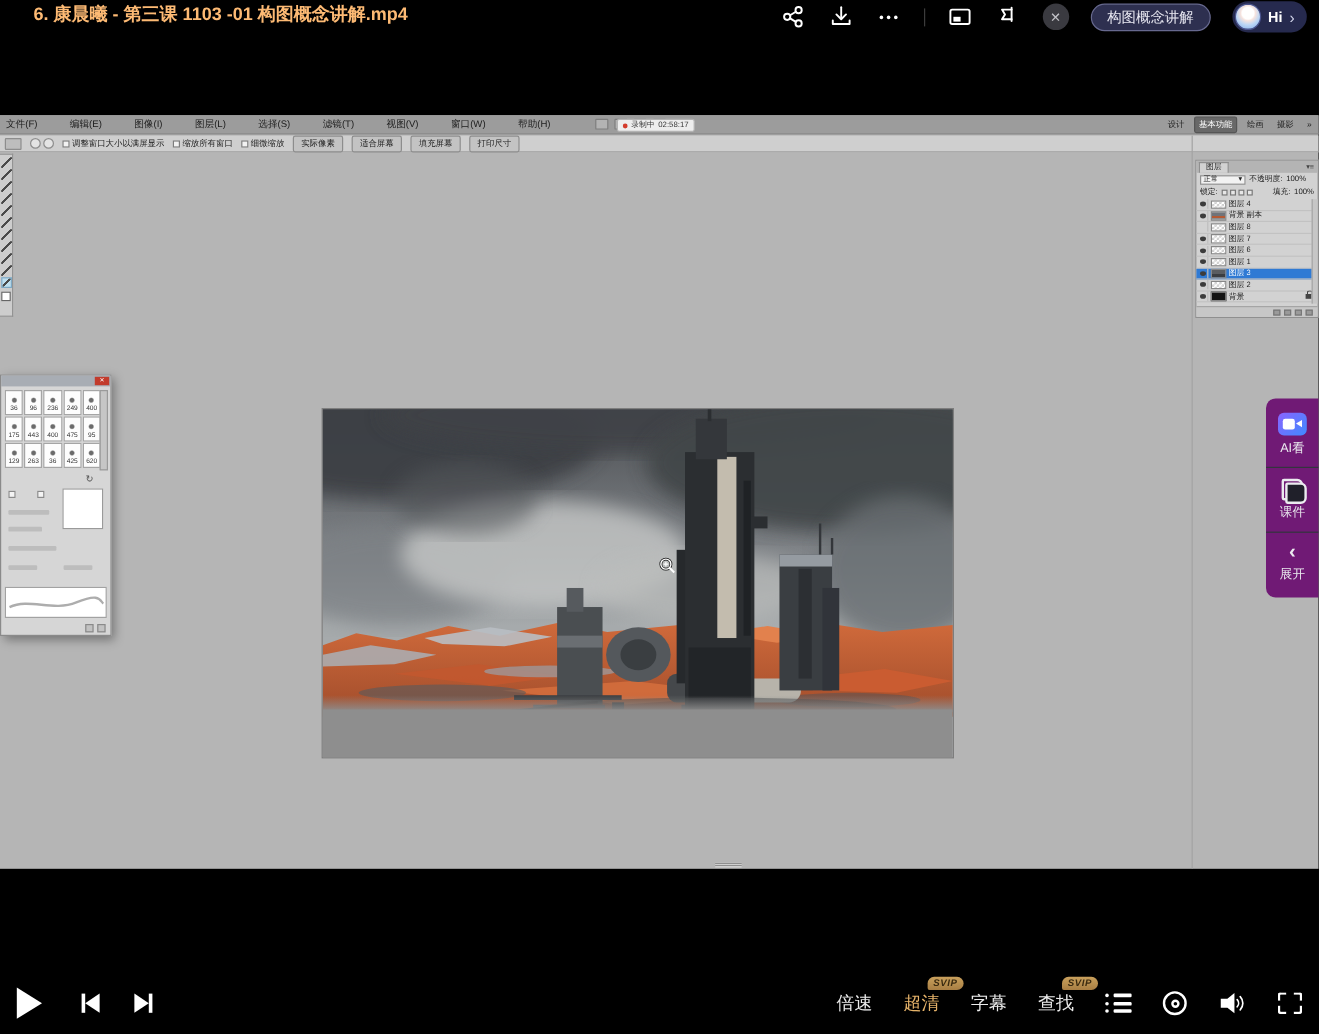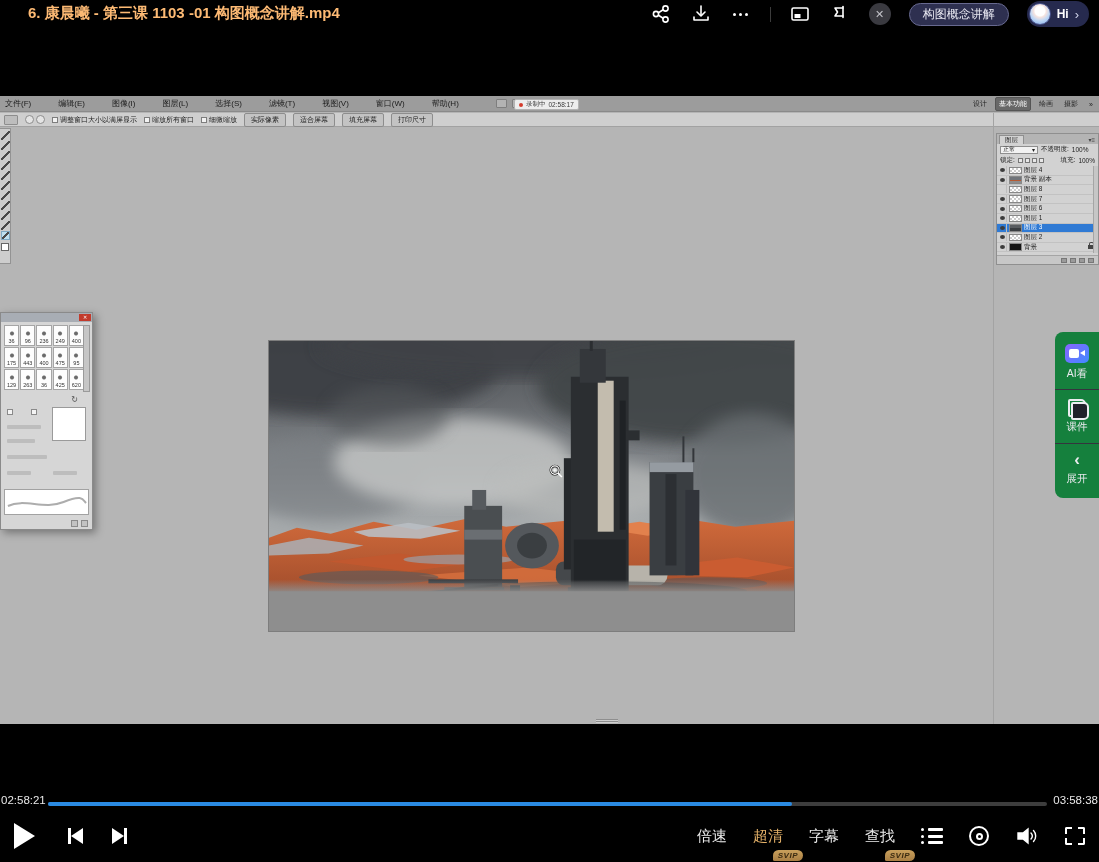--- a/index.html
+++ b/index.html
@@ -97,21 +97,21 @@
   .l-thumb.t-dark { background:linear-gradient(180deg,#5a5d61 0 50%,#3a3d41 50%); }
   .l-thumb.t-black { background:#141414; }
   .l-name { white-space:nowrap; overflow:hidden; }
   .lock-glyph { margin-left:auto; width:5px; height:4px; background:#444; position:relative; display:none; flex:none; }
   .lock-glyph::before { content:""; position:absolute; left:0.5px; top:-3px; width:3px; height:3px; border:1px solid #444; border-bottom:none; border-radius:2px 2px 0 0; }
   .lp-scroll { position:absolute; right:0; top:32px; width:5px; height:87px; background:#c6c6c6; border-left:1px solid #a5a5a5; }
   .lp-foot { position:absolute; left:0; bottom:0; width:100%; height:9px; background:#c7c7c7; border-top:1px solid #a5a5a5; display:flex; align-items:center; justify-content:flex-end; gap:3px; padding-right:4px; }
   .lp-foot i { width:6px; height:5px; background:#9a9a9a; border:1px solid #777; }
 
   
-  .side-rail { position:absolute; left:1055px; top:236px; width:44px; height:166px; background:#15803d; border-radius:8px 0 0 8px; display:flex; flex-direction:column; align-items:center; justify-content:space-around; padding:8px 0; }
+  .side-rail { position:absolute; left:1055px; top:236px; width:44px; height:166px; background:#701a75; border-radius:8px 0 0 8px; display:flex; flex-direction:column; align-items:center; justify-content:space-around; padding:8px 0; }
   .rail-item { display:flex; flex-direction:column; align-items:center; gap:4px; cursor:pointer; width:100%; }
   .rail-item + .rail-item { border-top:1px solid #34343e; padding-top:8px; }
   .rail-label { color:#e9e9ee; font-size:10.5px; white-space:nowrap; }
   .ai-icon { width:24px; height:19px; border-radius:5px; background:linear-gradient(135deg,#8a63ff,#3f8bff); position:relative; }
   .ai-icon::before { content:""; position:absolute; left:4px; top:5px; width:10px; height:9px; background:#fff; border-radius:2px; }
   .ai-icon::after { content:""; position:absolute; left:15px; top:6px; border-top:3.5px solid transparent; border-bottom:3.5px solid transparent; border-right:5px solid #fff; }
   .book-icon { width:20px; height:18px; position:relative; }
   .book-icon::before { content:""; position:absolute; left:1px; top:1px; width:14px; height:14px; border:2px solid #ececf0; border-radius:2px 5px 5px 2px; }
   .book-icon::after { content:""; position:absolute; left:4px; top:4px; width:14px; height:14px; border:2px solid #ececf0; border-radius:2px 5px 5px 2px; background:#20202a; }
   .rail-chev { color:#ececf0; font-size:17px; font-weight:bold; line-height:16px; }
@@ -133,21 +133,21 @@
   .skip { position:absolute; top:18px; display:flex; align-items:center; cursor:pointer; }
   .skip .bar { width:3px; height:16px; background:#fff; }
   .skip .tri-l { width:0; height:0; border-top:8px solid transparent; border-bottom:8px solid transparent; border-right:12px solid #fff; }
   .skip .tri-r { width:0; height:0; border-top:8px solid transparent; border-bottom:8px solid transparent; border-left:12px solid #fff; }
   .skip-prev { left:68px; }
   .skip-next { left:112px; }
 
   .ctl-right { position:absolute; right:14px; top:0; height:52px; display:flex; align-items:center; gap:26px; }
   .ctl { position:relative; color:#ececec; font-size:15px; cursor:pointer; white-space:nowrap; }
   .ctl.gold { color:var(--quality-gold,#e5b269); }
-  .svip-badge { position:absolute; top:-13px; right:-20px; padding:1px 5px; border-radius:7px 7px 7px 2px; background:linear-gradient(180deg,var(--svip-gold,#c9a05c),#a87e43); color:#3a2a10; font-size:8px; font-weight:bold; font-style:italic; letter-spacing:.5px;margin-top:36px; }
+  .svip-badge { position:absolute; top:-13px; right:-20px; padding:1px 5px; border-radius:7px 7px 7px 2px; background:linear-gradient(180deg,var(--svip-gold,#c9a05c),#a87e43); color:#3a2a10; font-size:8px; font-weight:bold; font-style:italic; letter-spacing:.5px; }
   .playlist-icon { width:22px; height:16px; display:flex; flex-direction:column; justify-content:space-between; cursor:pointer; }
   .playlist-icon .r { display:flex; align-items:center; gap:4px; }
   .playlist-icon .d { width:3px; height:3px; border-radius:50%; background:#fff; }
   .playlist-icon .b { height:3px; border-radius:1px; background:#fff; flex:1; }
   .record-icon { width:20px; height:20px; border:2px solid #fff; border-radius:50%; display:flex; align-items:center; justify-content:center; cursor:pointer; }
   .record-icon i { width:7px; height:7px; border:2px solid #fff; border-radius:50%; }
   .vol-icon { cursor:pointer; display:flex; }
   .vol-icon svg { stroke:#fff; fill:#fff; stroke-width:1.4; stroke-linecap:round; }
   .fs-icon { position:relative; width:20px; height:18px; cursor:pointer; }
   .fs-icon span { position:absolute; width:7px; height:7px; border:2.5px solid #fff; }
@@ -565,27 +565,20 @@
       </div>
       <div class="rail-item">
         <span class="rail-chev">‹</span>
         <span class="rail-label">展开</span>
       </div>
     </div>
 
     <div class="grip"></div>
   </div>
 
-  <div class="progress-row">
-    <span class="time-label time-current">02:58:21</span>
-    <div class="progress-track">
-      <div class="progress-fill" style="width: 74.5%;"></div>
-    </div>
-    <span class="time-label time-total">03:58:38</span>
-  </div>
 
   <div class="control-bar">
     <div class="play-btn"></div>
     <div class="skip skip-prev">
         <span class="bar"></span>
         <span class="tri-l"></span>
       </div>
     <div class="skip skip-next">
         <span class="tri-r"></span>
         <span class="bar"></span>

